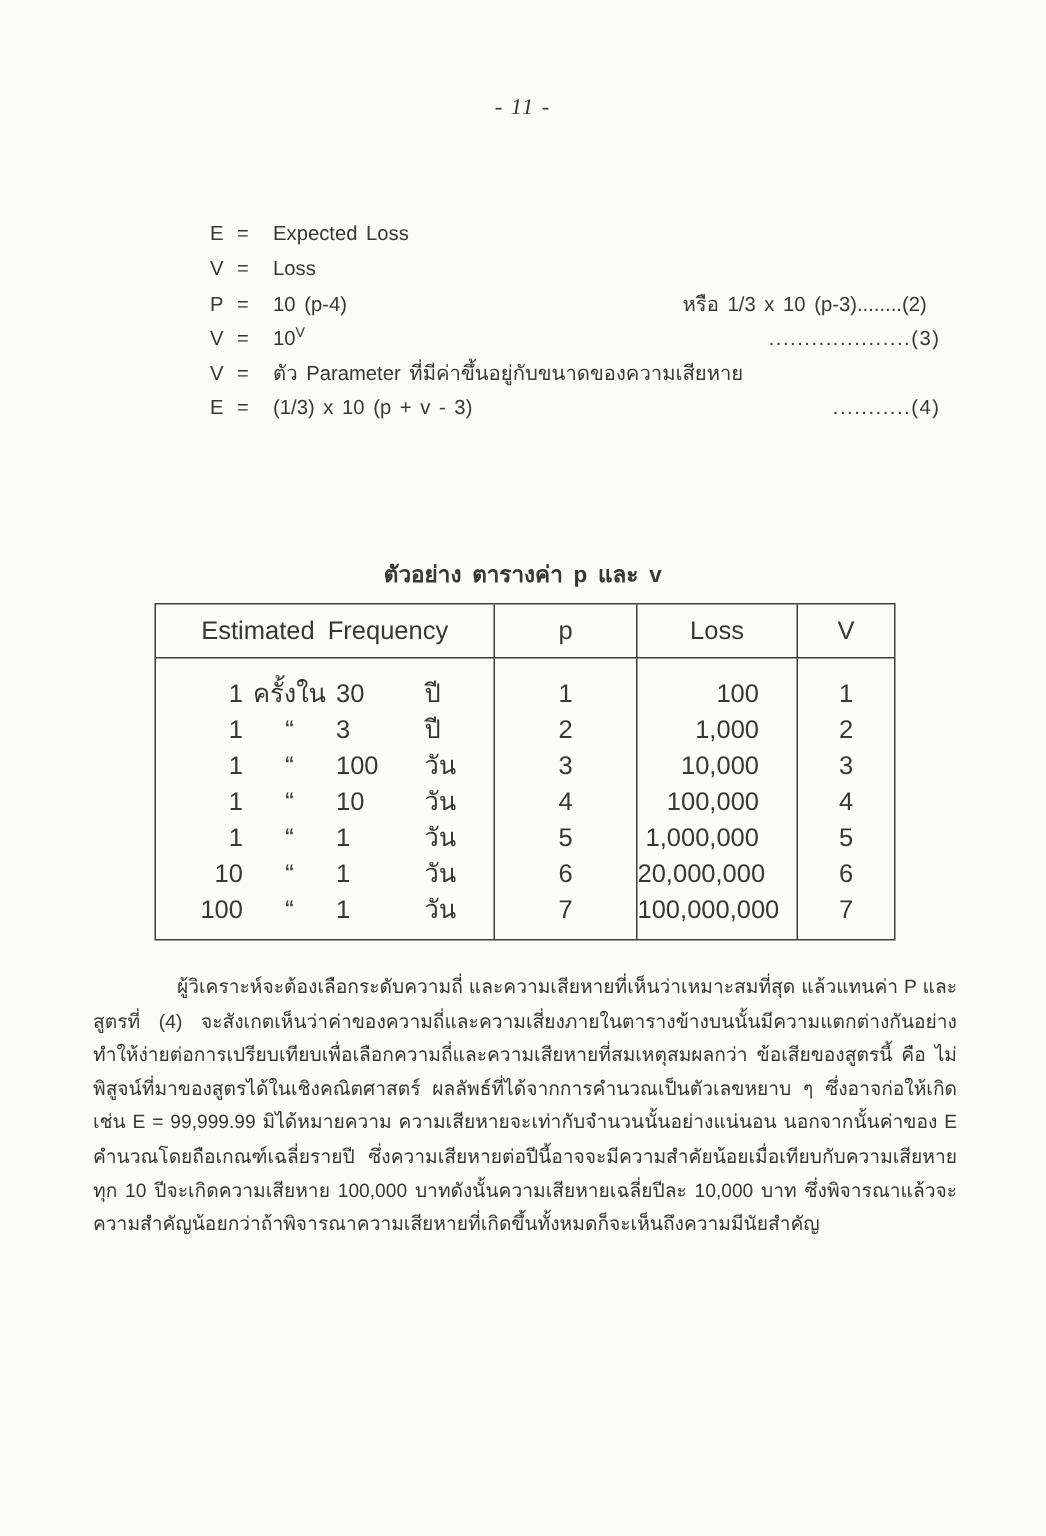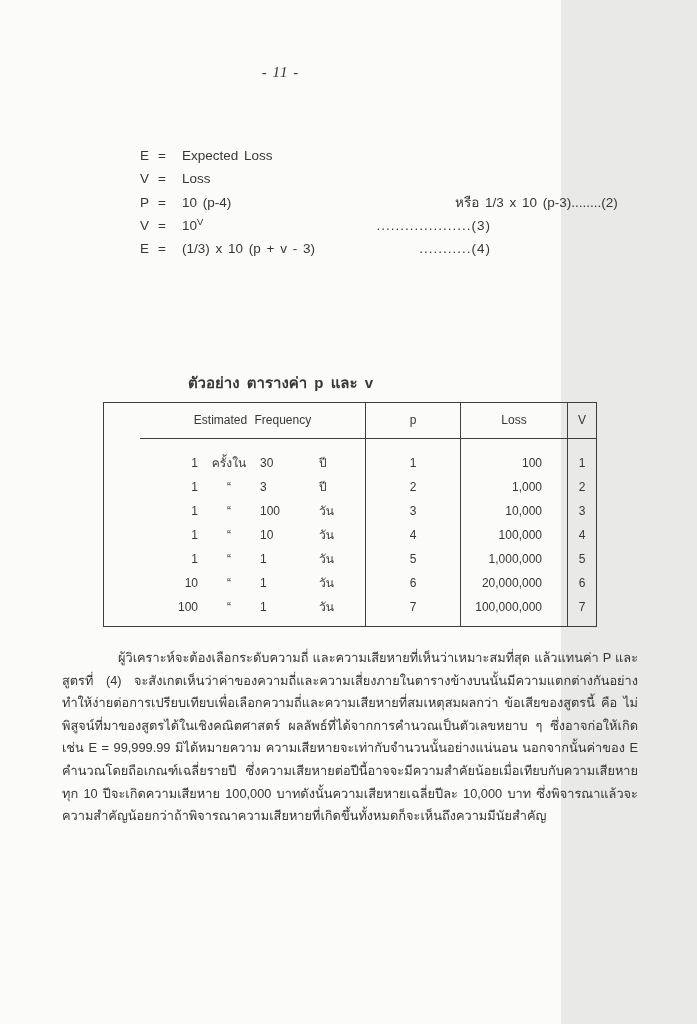--- a/index.html
+++ b/index.html
@@ -6,21 +6,21 @@
   body {
     width:697px; height:1024px;
     background:#e9e9e7;
     font-family:"Liberation Sans", sans-serif;
     color:#373737;
     position:relative;
     overflow:hidden;
   }
   .page {
     position:absolute; left:0; top:0;
-    width:561px; height:1024px;
+    width:697px; height:1024px;
     background:#fbfbf9;
   }
   
   .page-number {
     position:absolute; top:64px; left:0; width:100%;
     text-align:center;
     font-family:"Liberation Serif", serif;
     font-style:italic;
     font-size:15px;
     letter-spacing:1px;
@@ -46,23 +46,22 @@
     position:absolute; top:371px; left:0; width:100%;
     text-align:center;
     font-weight:bold;
     font-size:15px;
     word-spacing:3px;
   }
   
   .datatable {
     position:absolute; left:103px; top:402px; width:494px;
     border:1.5px solid #3e3e3e;
-    font-size:12px;
+    font-size:17px;
     box-sizing:border-box;
-    padding-left:36px;
   }
   .thead {
     display:grid;
     grid-template-columns:226px 95px 107px 1fr;
     height:35px; line-height:35px;
     border-bottom:1.5px solid #3e3e3e;
   }
   .th { text-align:center; word-spacing:4px; }
   .th, .tcol { border-right:1.5px solid #3e3e3e; box-sizing:border-box; }
   .th:last-child, .tcol:last-child { border-right:none; }
@@ -103,20 +102,21 @@
 
 <div class="page">
 
   <div class="page-number">- 11 -</div>
 
   <div class="equations" id="equations">
       <div class="eq-line"><span class="lhs">E</span><span class="eqs">=</span><span class="rhs">Expected  Loss</span></div>
       <div class="eq-line"><span class="lhs">V</span><span class="eqs">=</span><span class="rhs">Loss</span></div>
       <div class="eq-line"><span class="lhs">P</span><span class="eqs">=</span><span class="rhs">10 (p-4)</span><span class="mid">หรือ   1/3 x 10 (p-3)........(2)</span></div>
       <div class="eq-line"><span class="lhs">V</span><span class="eqs">=</span><span class="rhs">10<sup>V</sup></span><span class="trail">....................(3)</span></div>
+      <div class="eq-line"><span class="lhs">V</span><span class="eqs">=</span><span class="rhs">ตัว  Parameter  ที่มีค่าขึ้นอยู่กับขนาดของความเสียหาย</span></div>
       <div class="eq-line"><span class="lhs">E</span><span class="eqs">=</span><span class="rhs">(1/3)  x  10  (p + v - 3)</span><span class="trail">...........(4)</span></div>
     </div>
 
   <div class="table-title">ตัวอย่าง  ตารางค่า p และ v</div>
 
   <div class="datatable">
     <div class="thead" id="thead">
         <div class="th">Estimated  Frequency</div>
         <div class="th">p</div>
         <div class="th">Loss</div>

